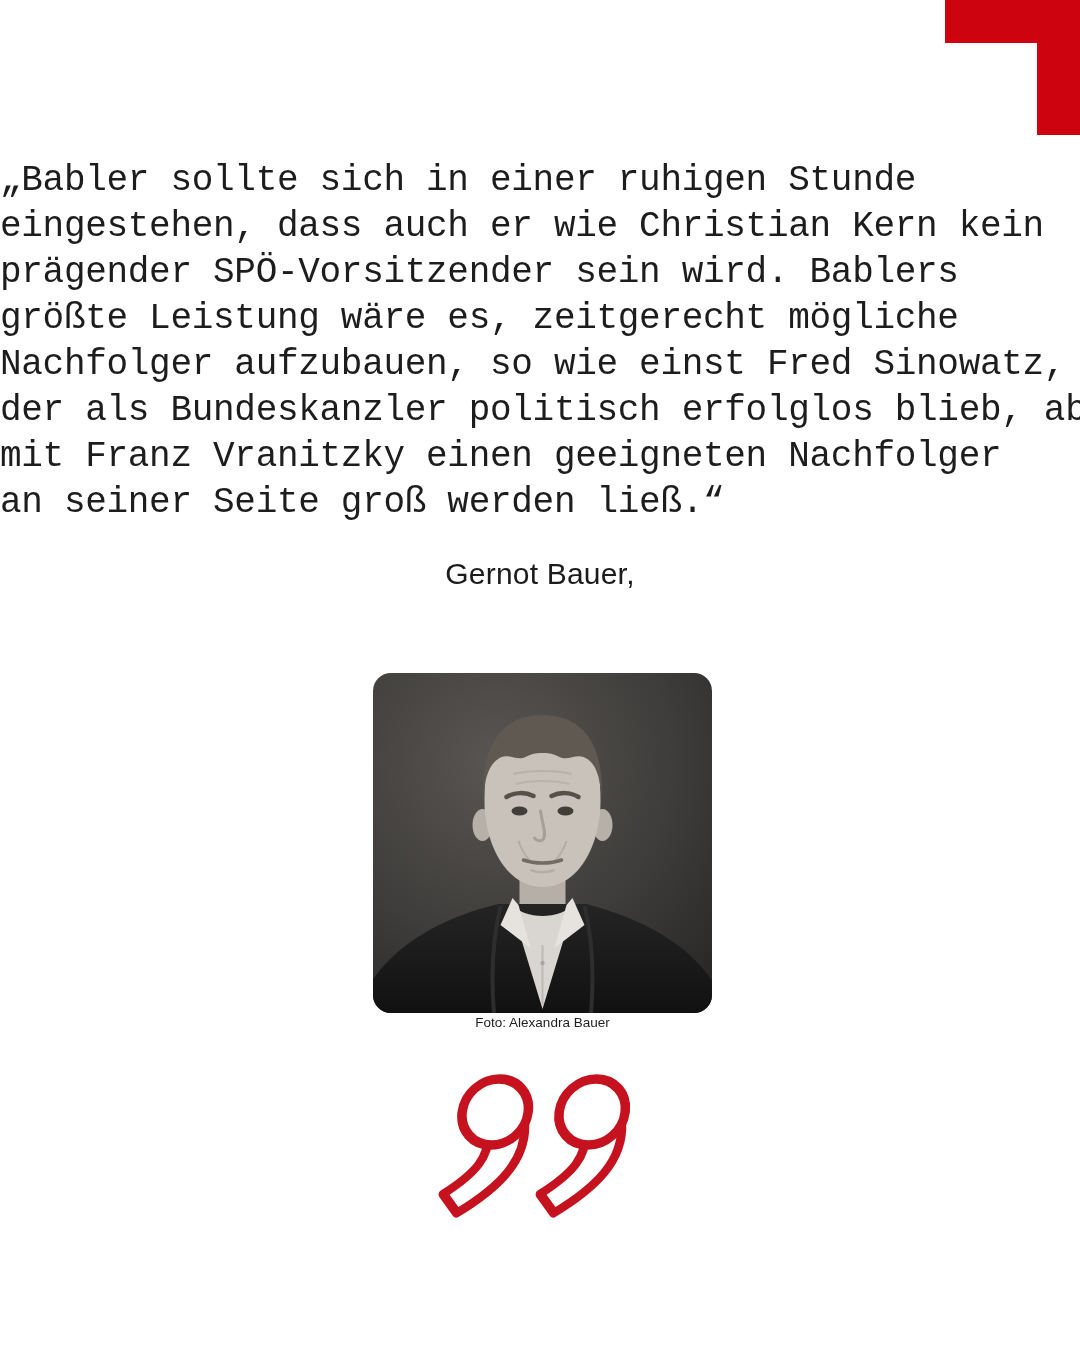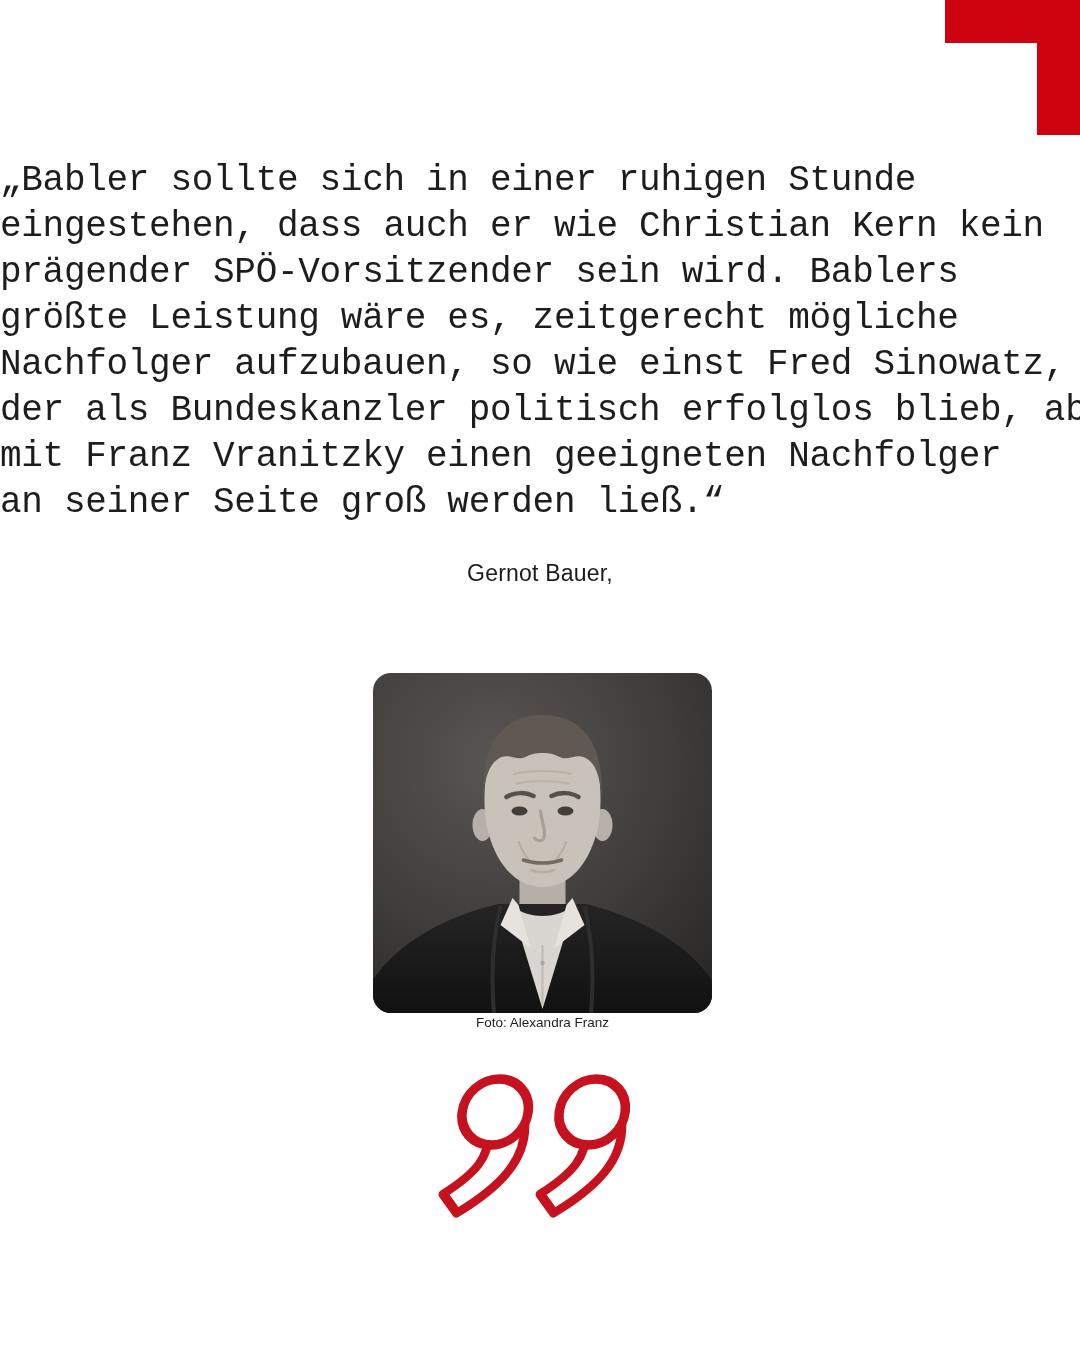--- a/index.html
+++ b/index.html
@@ -44,21 +44,21 @@
   
   .attribution {
     position: absolute;
     left: 0; top: 551px;
     width: 1080px;
     text-align: center;
     color: #1c1c1c;
   }
   .attribution-name,
   .attribution-role {
-    font-size: 23px;
+    font-size: 30px;
     line-height: 45px;
     letter-spacing: 0.2px;
   }
 
   
   .photo-frame {
     position: absolute;
     left: 373px; top: 673px;
     width: 339px; height: 340px;
     border-radius: 18px;
@@ -159,21 +159,21 @@
       <path d="M168 138 C170 152 174 160 171 166 C169 169 164 168 162 165" stroke="#a79f96" stroke-width="3" fill="none" stroke-linecap="round"></path>
 
       <path d="M146 168 C149 177 153 183 157 187" stroke="#aca49a" stroke-width="2" fill="none" opacity="0.7"></path>
       <path d="M194 168 C191 177 187 183 183 187" stroke="#aca49a" stroke-width="2" fill="none" opacity="0.7"></path>
 
       <path d="M151 187 C162 191 178 191 189 187" stroke="#746b62" stroke-width="3.5" fill="none" stroke-linecap="round"></path>
       <path d="M158 197 C166 200 174 200 182 197" stroke="#b0a89f" stroke-width="2.5" fill="none" opacity="0.8"></path>
     </svg>
   </div>
 
-  <div class="photo-credit">Foto: Alexandra Franz</div>
+  <div class="photo-credit">Foto: Alexandra Bauer</div>
 
   <div class="quote-marks">
     <svg viewBox="0 0 200 148" aria-hidden="true">
       <g id="qmark">
         <path d="M 79 52 C 85 88 62 115 22 141 L 6 122 C 38 100 47 84 44 62 Z" fill="#ffffff" stroke="#c5121e" stroke-width="9" stroke-linejoin="round"></path>
         <circle cx="48" cy="40" r="33" fill="#ffffff" stroke="#c5121e" stroke-width="9.5"></circle>
       </g>
       <use href="#qmark" x="97"></use>
     </svg>
   </div>

